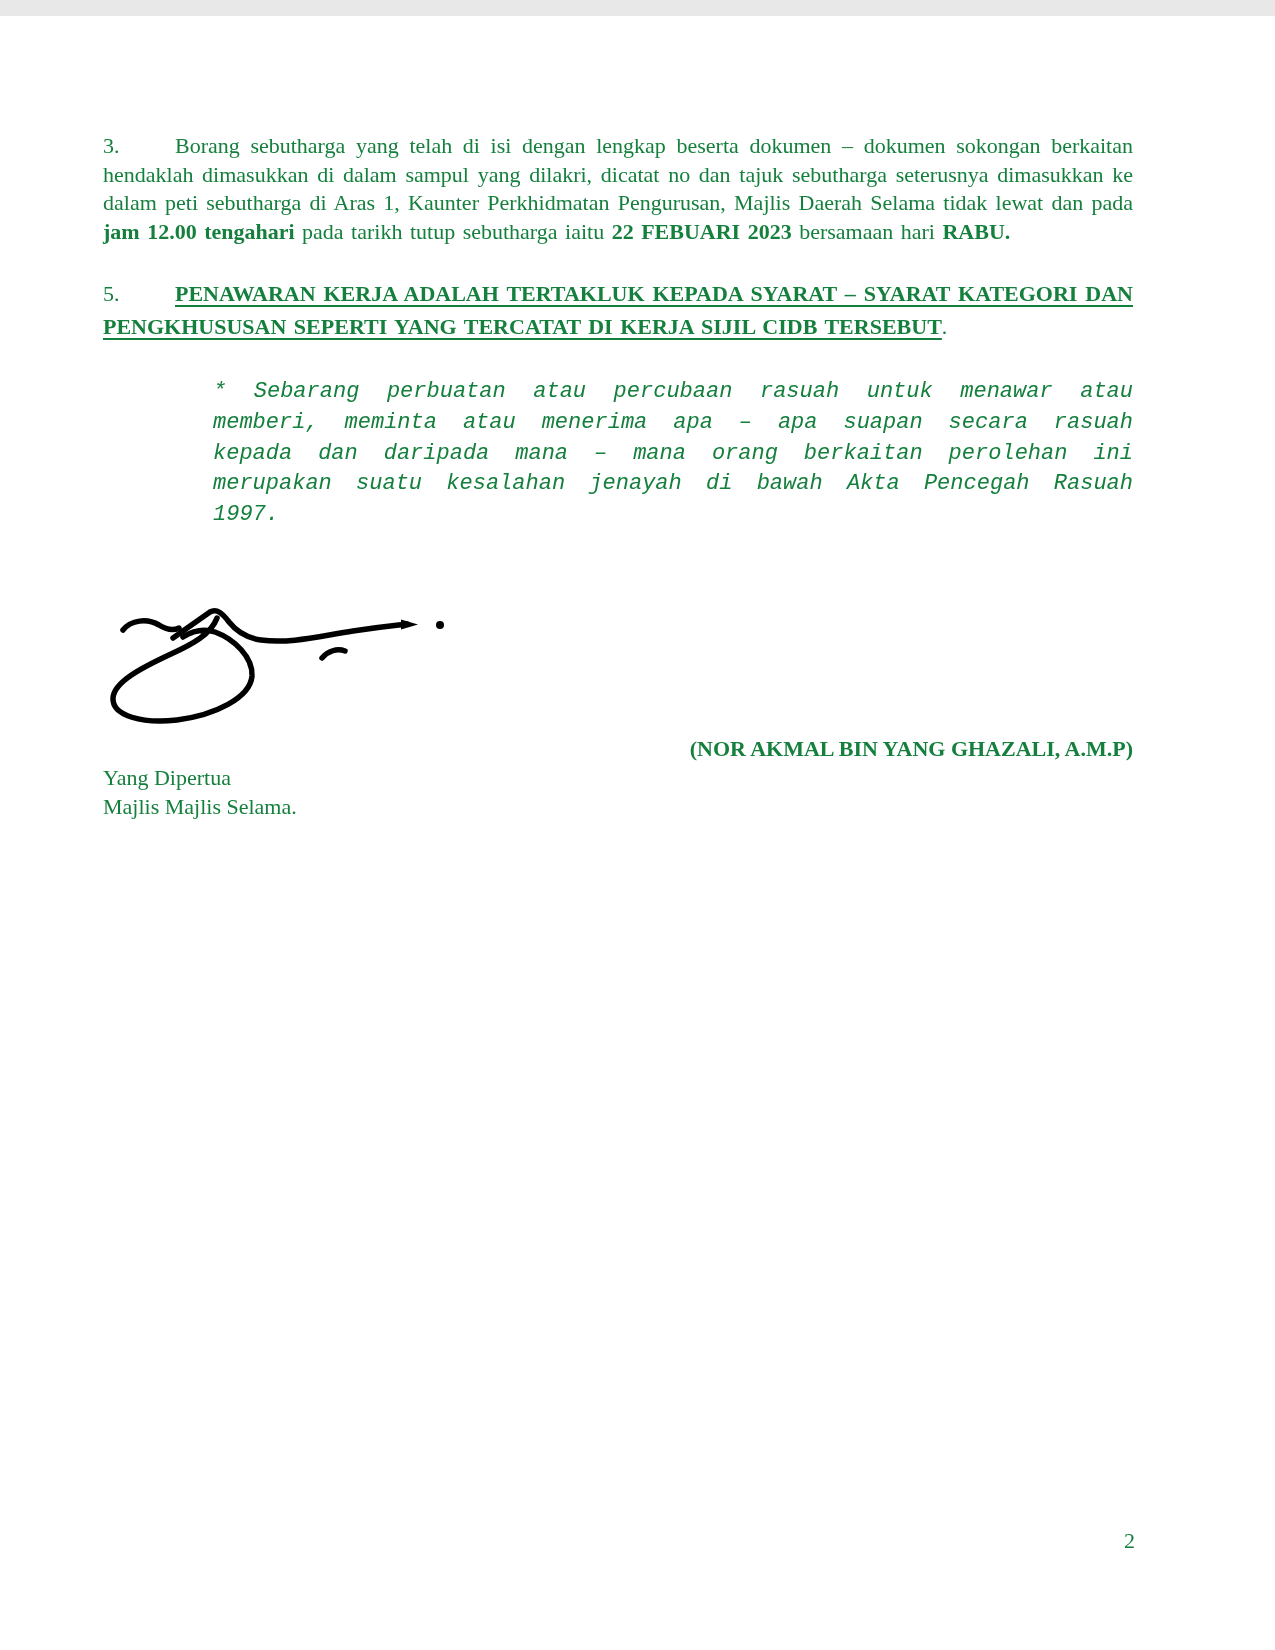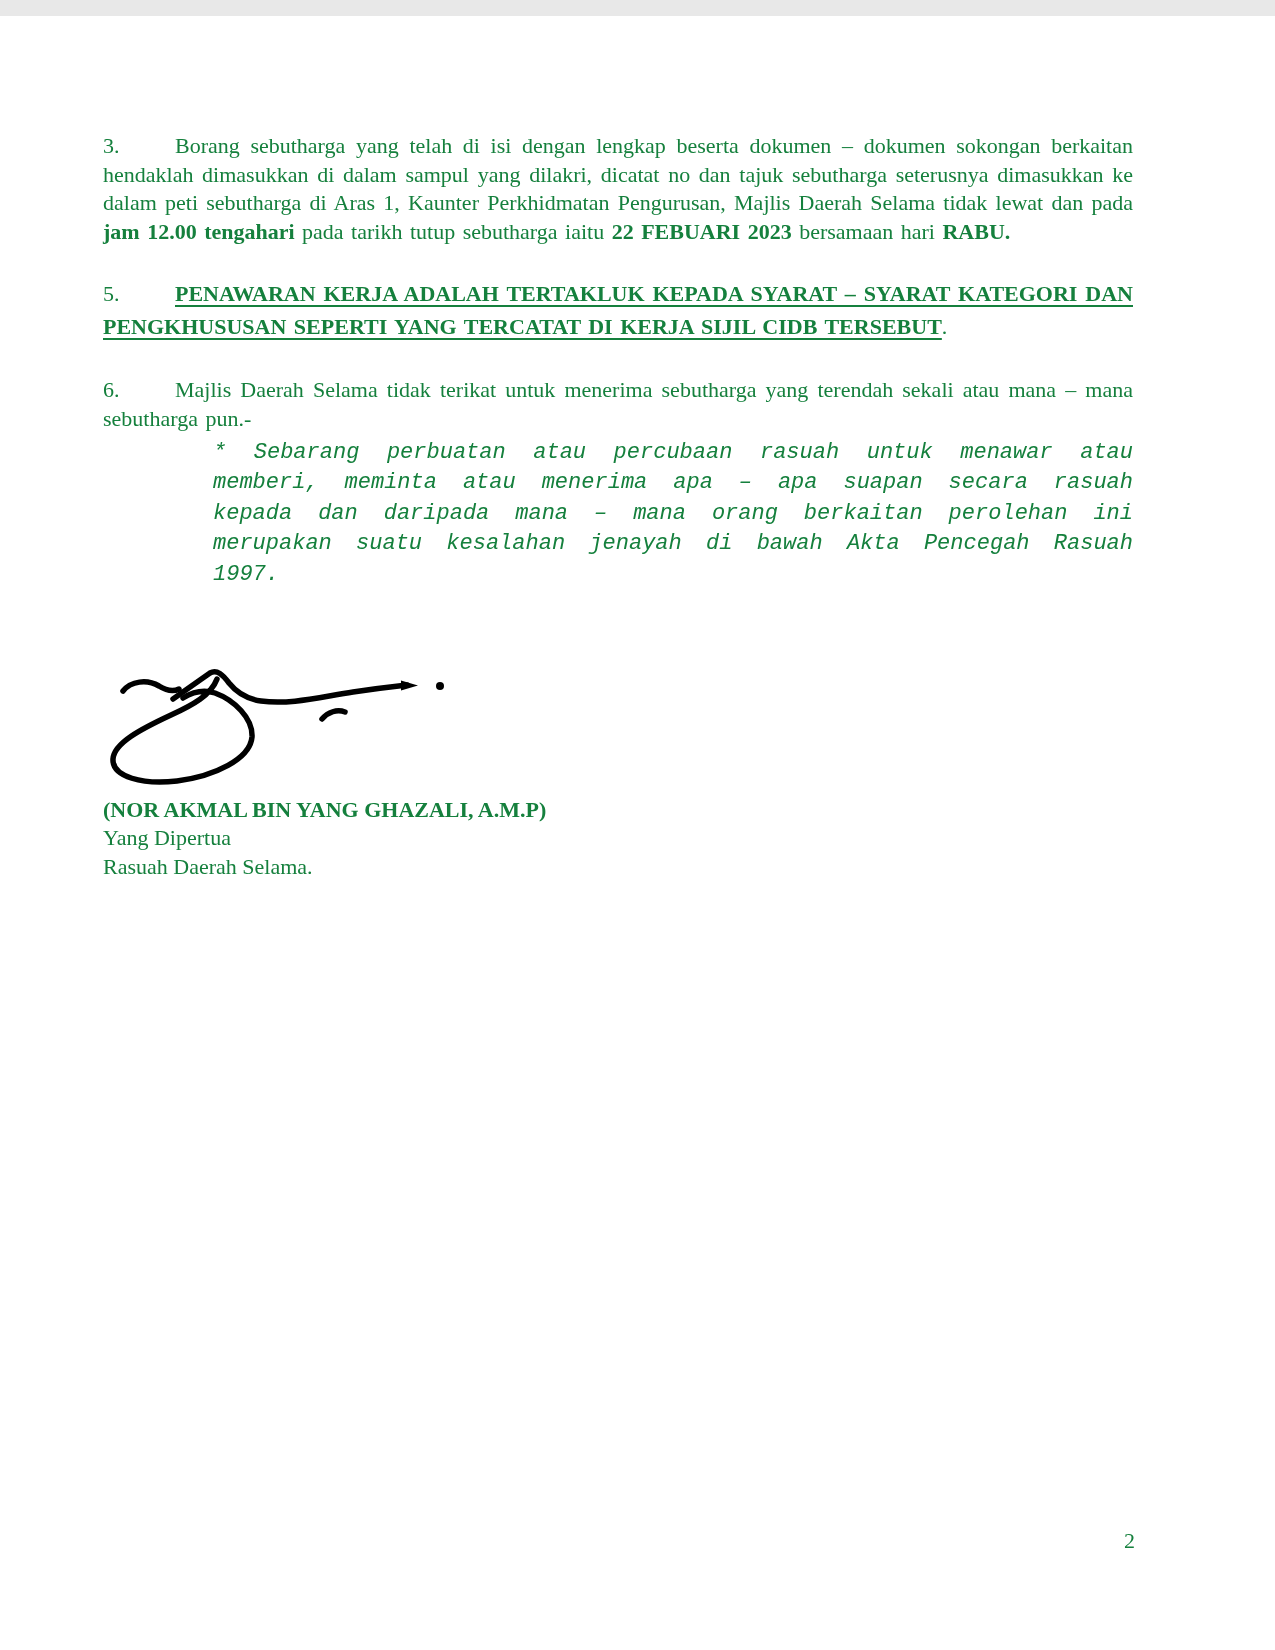--- a/index.html
+++ b/index.html
@@ -36,21 +36,21 @@
   }
   .p3 { margin-bottom: 32px; }
   .p4 { margin-bottom: 35px; }
   .p5 { margin-bottom: 33px; line-height: 32.5px; }
   .p6 { margin-bottom: 3px; }
   .note {
     margin: 0 0 0 110px;
     text-align: justify;
     word-spacing: 4px;
   }
-  .b { font-weight: bold; }
+  .b { font-weight: bold; text-align: right; }
   .i { font-style: italic; font-family: Liberation Mono, monospace; }
   .u {
     text-decoration: underline;
     text-decoration-thickness: 2px;
     text-underline-offset: 4px;
   }
   .sig-block {
     margin-top: 61px;
   }
   .sig-svg {
@@ -78,37 +78,36 @@
 
 <div class="page">
 
   <div class="doc-content">
 
     <p class="para p3"><span class="num">3.</span><span><span>Borang sebutharga yang telah di isi dengan lengkap beserta dokumen – dokumen sokongan berkaitan hendaklah dimasukkan di dalam sampul yang dilakri, dicatat no dan tajuk sebutharga seterusnya dimasukkan ke dalam peti sebutharga di Aras 1, Kaunter Perkhidmatan Pengurusan, Majlis Daerah Selama tidak lewat dan pada </span><span class="b">jam 12.00 tengahari</span><span> pada tarikh tutup sebutharga iaitu </span><span class="b">22 FEBUARI 2023</span><span> bersamaan hari </span><span class="b">RABU.</span></span></p>
 
 
     <p class="para p5"><span class="num">5.</span><span><span class="b u">PENAWARAN KERJA ADALAH TERTAKLUK KEPADA SYARAT – SYARAT KATEGORI DAN PENGKHUSUSAN SEPERTI YANG TERCATAT DI KERJA SIJIL CIDB TERSEBUT</span><span>.</span></span></p>
 
-    <p class="para p6"><span class="num">6.</span><span><span>Majlis Daerah Selama tidak terikat untuk menerima sebutharga yang terendah sekali atau mana – mana sebutharga pun.-</span></span></p>
 
     <p class="note"><span class="i">* Sebarang perbuatan atau percubaan rasuah untuk menawar atau memberi, meminta atau menerima apa – apa suapan secara rasuah kepada dan daripada mana – mana orang berkaitan perolehan ini merupakan suatu kesalahan jenayah di bawah Akta Pencegah Rasuah 1997.</span></p>
 
     <div class="sig-block">
       <svg class="sig-svg" viewBox="0 0 360 145" xmlns="http://www.w3.org/2000/svg" aria-hidden="true">
         <g fill="none" stroke="#000000" stroke-width="5.5" stroke-linecap="round" stroke-linejoin="round">
           <path d="M28,40 C36,30 52,28 64,35 C72,40 78,41 84,38"></path>
           <path d="M78,48 L115,22 C122,18 128,24 134,32 C142,42 152,48 166,50 C195,54 225,46 258,41 C285,37 303,35 312,34"></path>
           <path d="M122,28 C116,44 98,54 76,64 C46,78 19,92 18,108 C17,126 48,134 82,130 C120,125 155,108 157,86 C158,67 139,49 120,42 C108,38 96,42 88,47"></path>
           <path d="M227,68 C233,61 242,58 250,61"></path>
         </g>
         <path d="M306,29.5 L323,34.5 L306,39.5 Z" fill="#000000"></path>
         <circle cx="345" cy="35" r="4" fill="#000000"></circle>
       </svg>
       <p class="sig-line b">(NOR AKMAL BIN YANG GHAZALI, A.M.P)</p>
       <p class="sig-line">Yang Dipertua</p>
-      <p class="sig-line">Rasuah Daerah Selama.</p>
+      <p class="sig-line">Majlis Majlis Selama.</p>
     </div>
 
   </div>
 
   <div class="page-number">2</div>
 
 </div>
 
 </body></html>

